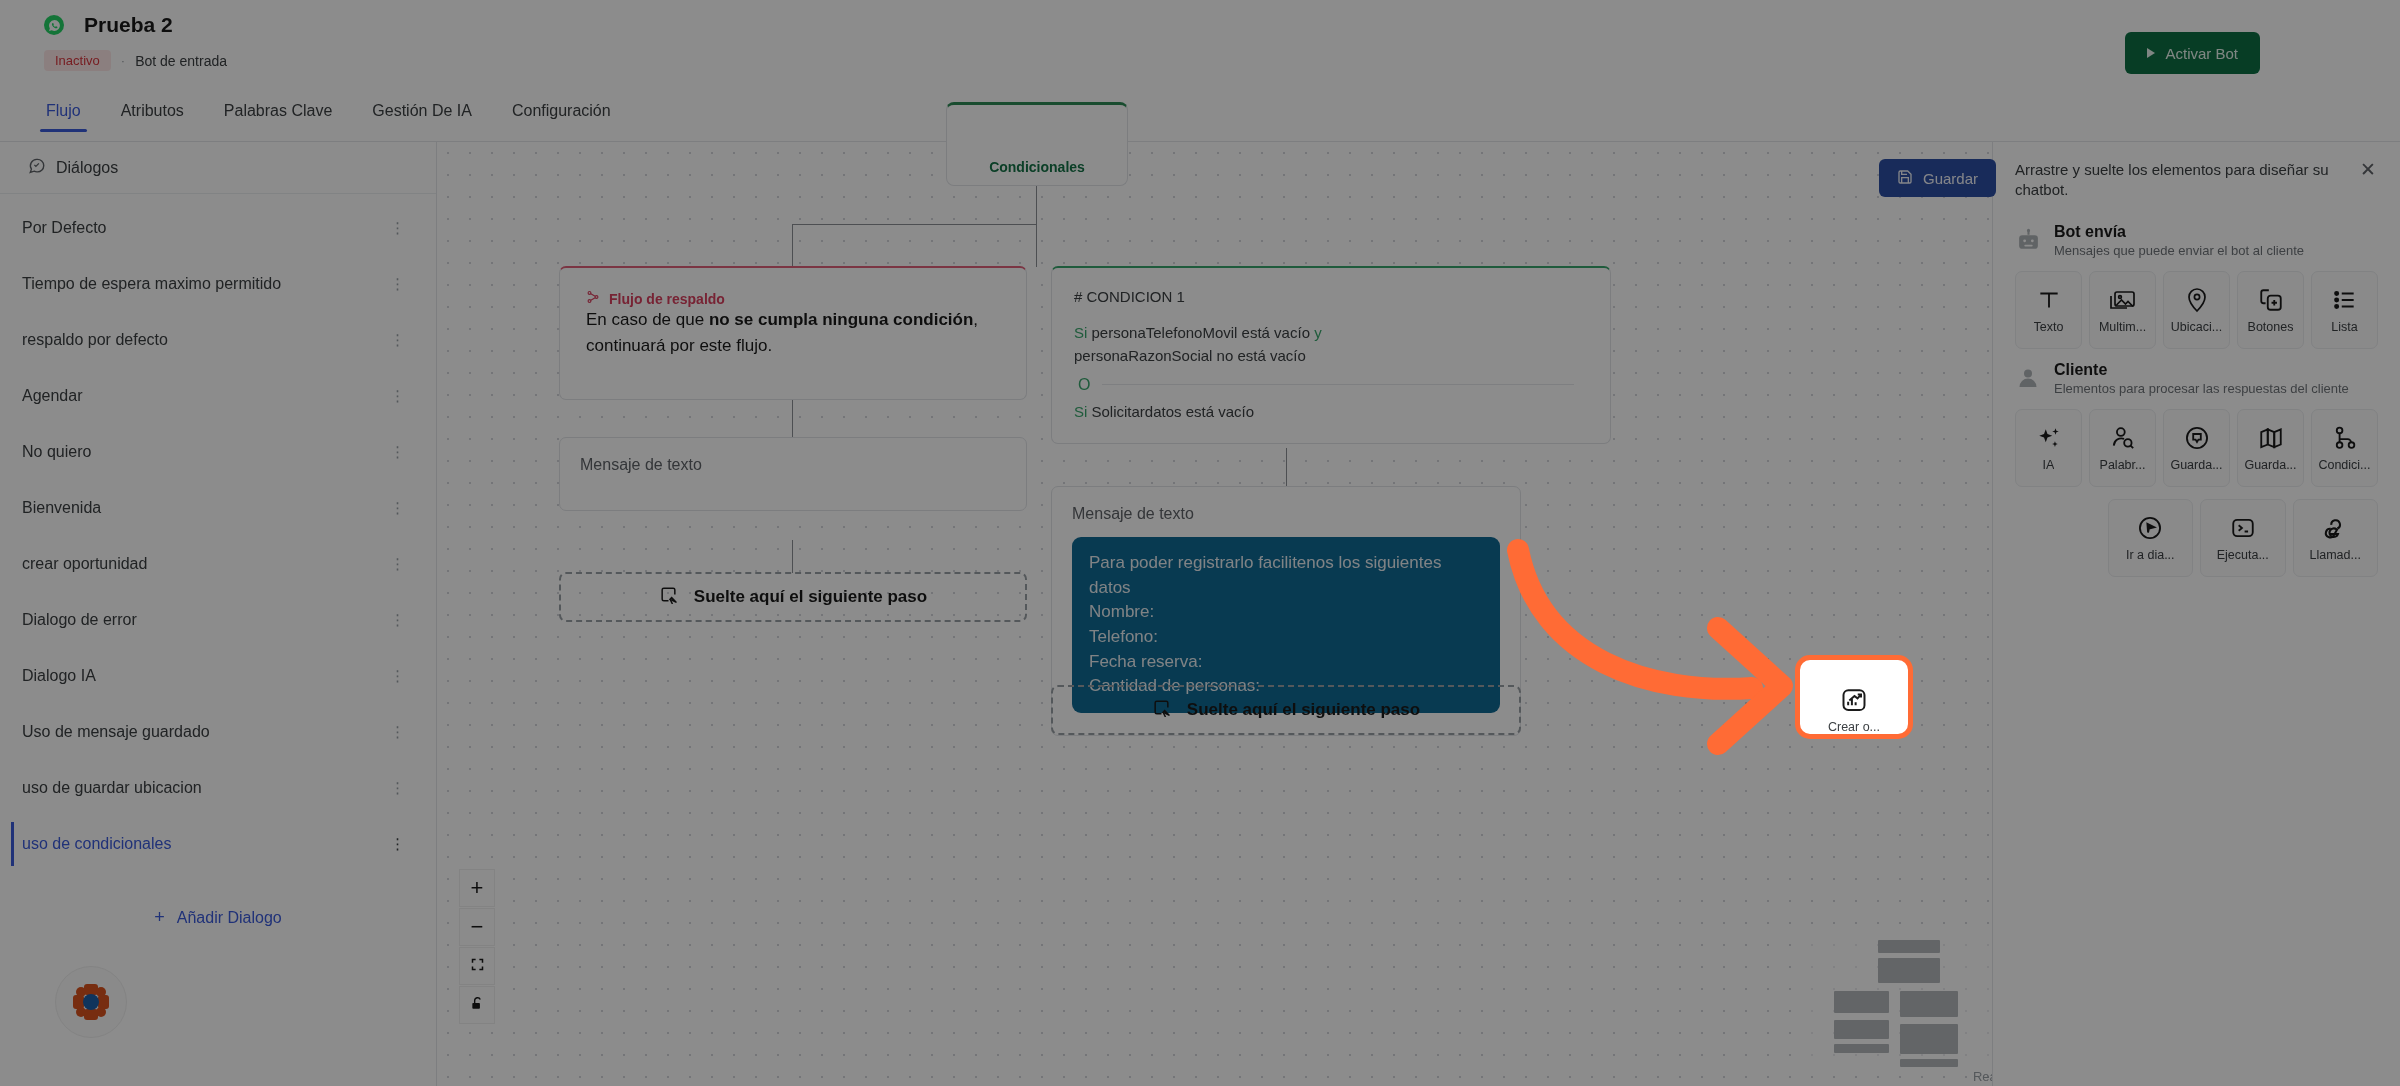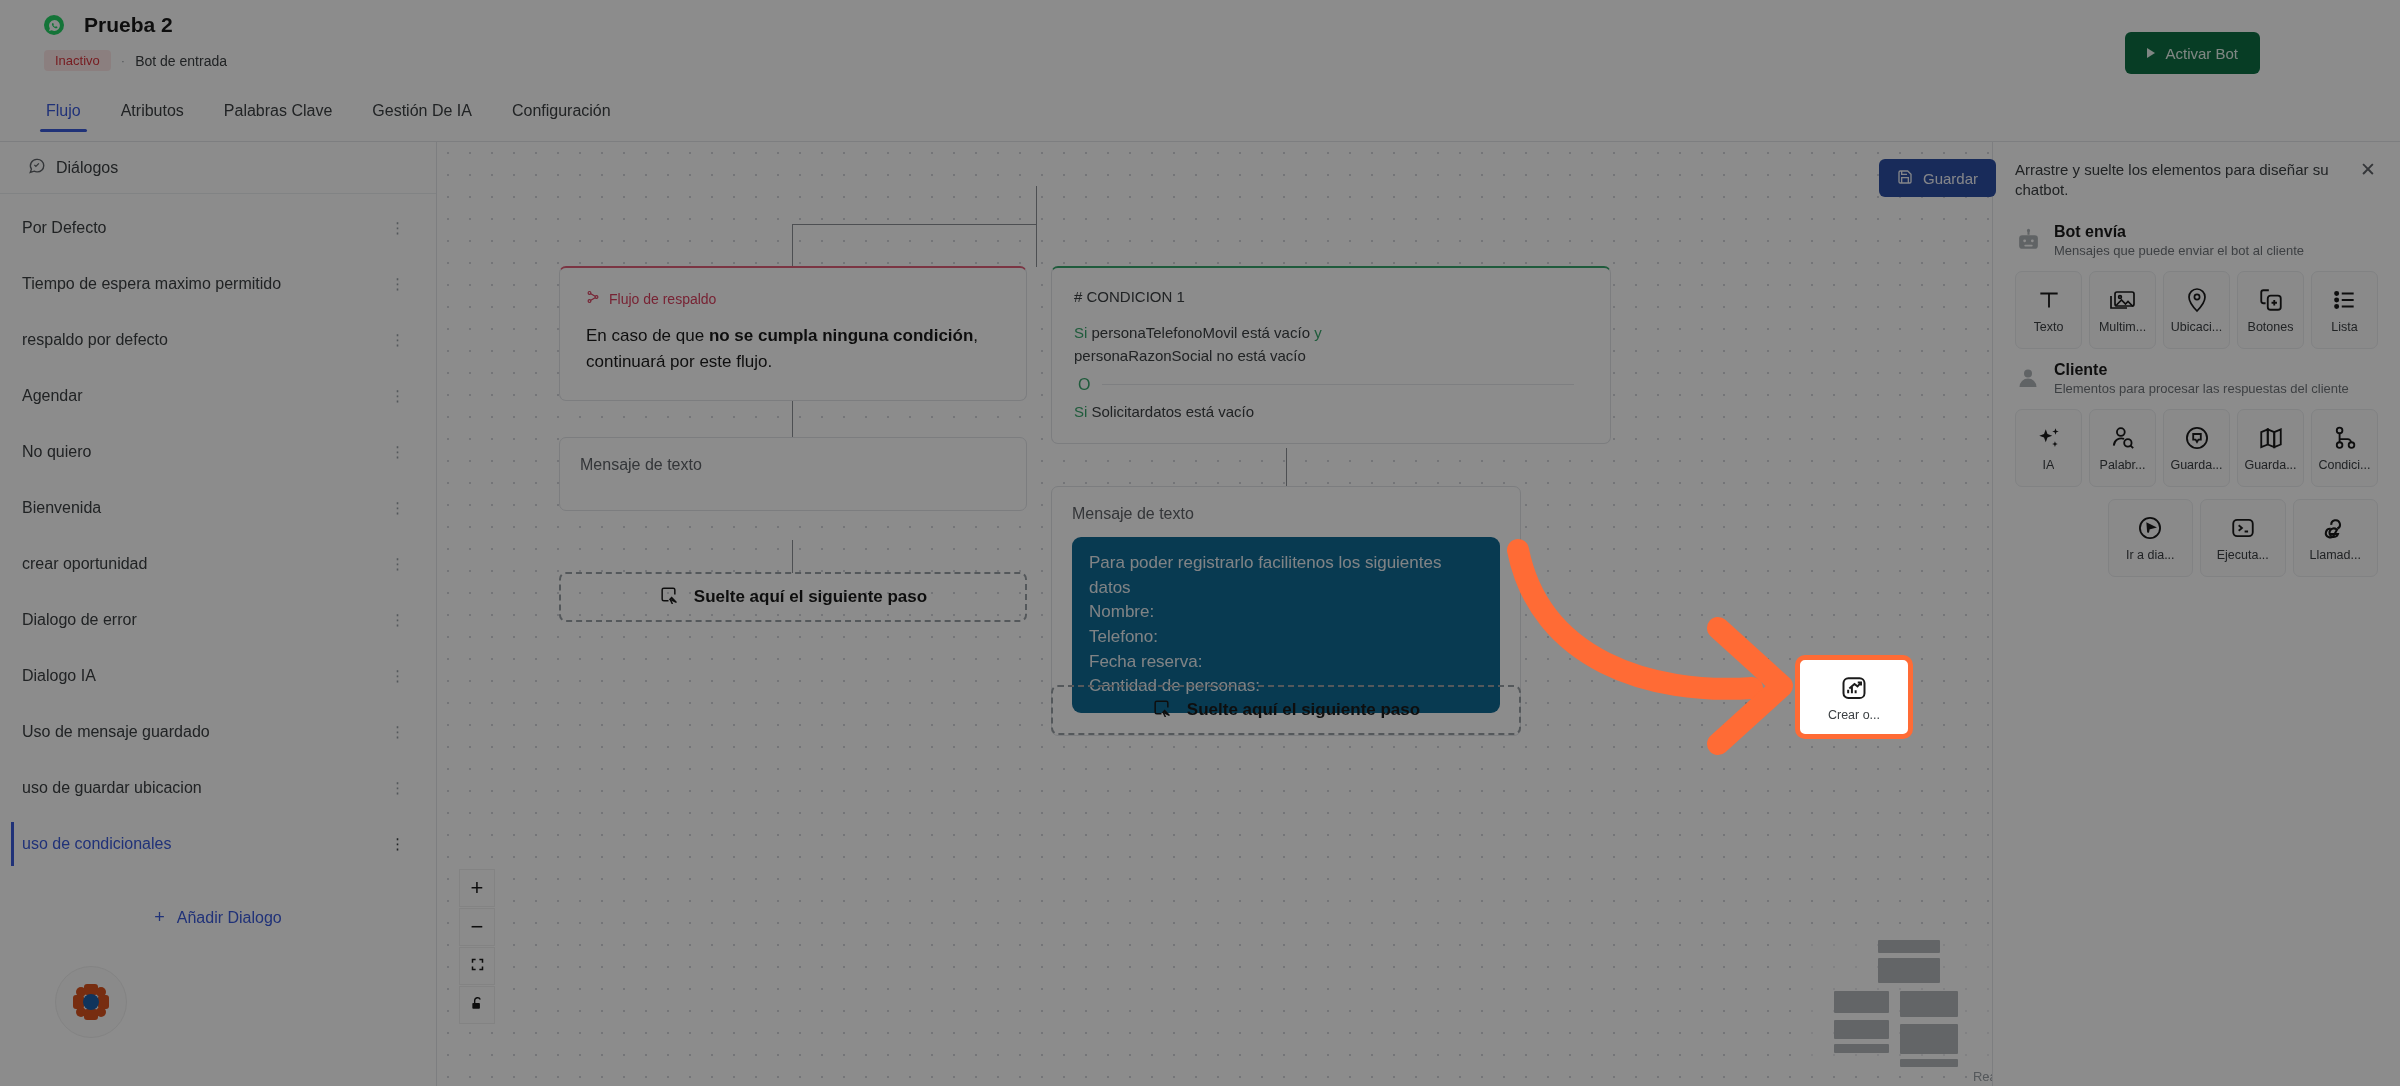--- a/index.html
+++ b/index.html
@@ -150,22 +150,22 @@
     padding-bottom: 10px;
   }
   .node-cond-top .lbl {
     color: #157347; font-size: 14px; font-weight: bold;
   }
   .node-respaldo {
     left: 122px; top: 124px; width: 468px; min-height: 134px;
     border-top: 2px solid #e0627a; padding: 22px 26px 26px 26px;
   }
   .respaldo-title {
-    color: #d9415f; font-size: 14px; font-weight: normal;
-    display: flex; align-items: center; gap: 9px; margin-bottom: 16px;
+    color: #d9415f; font-size: 14px; font-weight: bold;
+    display: flex; align-items: center; gap: 9px; 
   }
   .respaldo-body { font-size: 17px; color: #1b1b1b; line-height: 1.5; }
   .respaldo-body b { font-weight: bold; }
 
   .node-condicion {
     left: 614px; top: 124px; width: 560px;
     border-top: 2px solid #3aa76d; padding: 20px 36px 20px 22px;
   }
   .cond-heading { font-size: 15px; color: #3c4043; margin-bottom: 16px; }
   .cond-row { font-size: 15px; color: #3c4043; line-height: 1.55; }
@@ -270,23 +270,23 @@
   .pal-card .ic { color: #1b1b1b; height: 30px; display: flex; align-items: center; }
   .pal-card .lb {
     font-size: 12.5px; color: #3c4043;
     max-width: 100%; overflow: hidden; white-space: nowrap;
   }
 
   
   #spotlight { position: absolute; inset: 0; z-index: 60; pointer-events: none; }
   .spot-card {
     position: absolute;
-    background: #ffffff; border: 5px solid #ff6b35; border-radius: 10px;
+    background: #ffffff; border: 5px solid #ff6b35; border-radius: 15px;
     display: flex; flex-direction: column;
-    align-items: center; justify-content: center; gap: 5px;
+    align-items: center; justify-content: flex-end; gap: 5px;
     pointer-events: auto; cursor: pointer;
   }
   .spot-card .ic { color: #1b1b1b; height: 30px; display: flex; align-items: center; }
   .spot-card .lb { font-size: 12.5px; color: #3c4043; }
   .arrow { position: absolute; left: 1470px; top: 520px; }
 </style>
 </head>
 <body>
 
 <div id="app">
@@ -414,20 +414,23 @@
 
     <div class="edge" style="left:599px;top:44px;width:1px;height:38px;"></div>
     <div class="edge" style="left:355px;top:82px;width:245px;height:1px;"></div>
     <div class="edge" style="left:355px;top:82px;width:1px;height:43px;"></div>
     <div class="edge" style="left:599px;top:82px;width:1px;height:43px;"></div>
     <div class="edge" style="left:355px;top:258px;width:1px;height:38px;"></div>
     <div class="edge" style="left:355px;top:398px;width:1px;height:33px;"></div>
     <div class="edge" style="left:849px;top:306px;width:1px;height:39px;"></div>
     <div class="edge" style="left:849px;top:506px;width:1px;height:38px;"></div>
 
+    <div class="node node-cond-top">
+      <span class="lbl">Condicionales</span>
+    </div>
 
     <div class="node node-respaldo">
       <div class="respaldo-title">
         <span>
           <svg width="14" height="14" viewBox="0 0 24 24" fill="none" stroke="#d9415f" stroke-width="2">
             <circle cx="6" cy="5" r="2.4"></circle>
               <circle cx="6" cy="19" r="2.4"></circle>
               <circle cx="18" cy="12" r="2.4"></circle>
             <path d="M8.3 6.4 15.6 10.8M8.3 17.6 15.6 13.2"></path>
           </svg>

